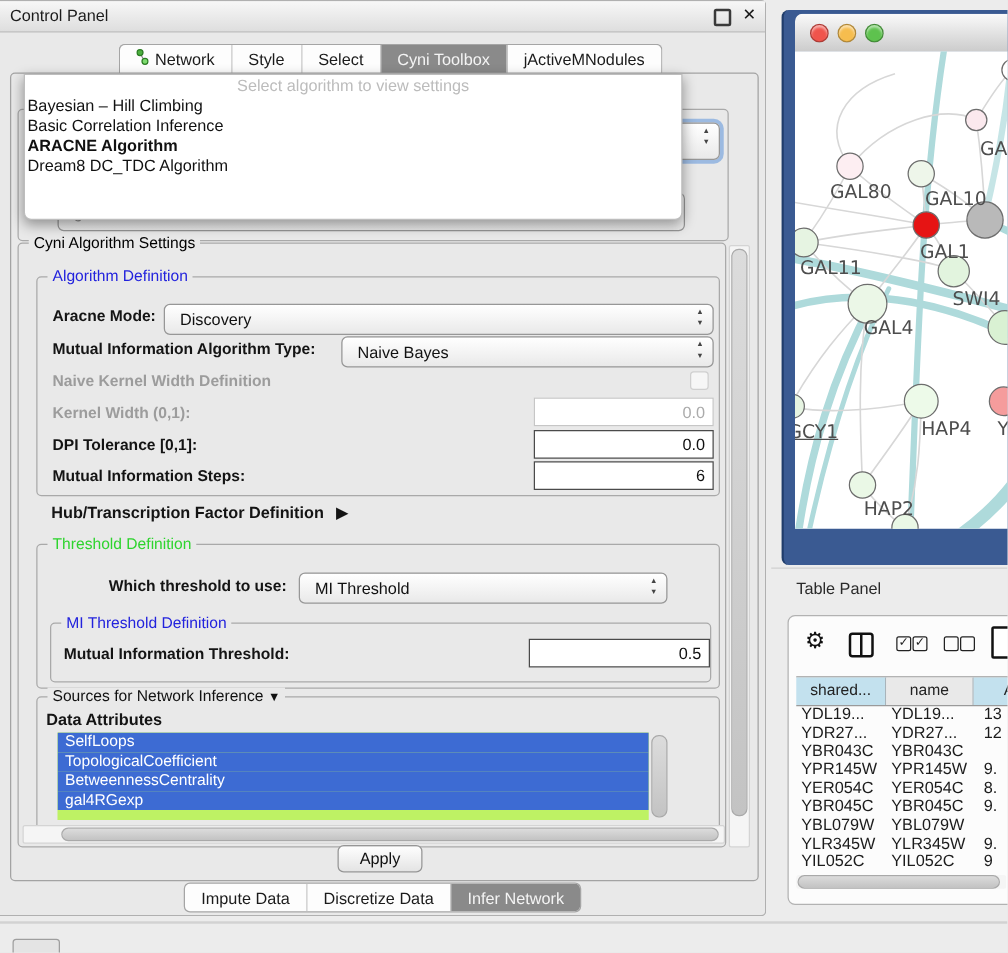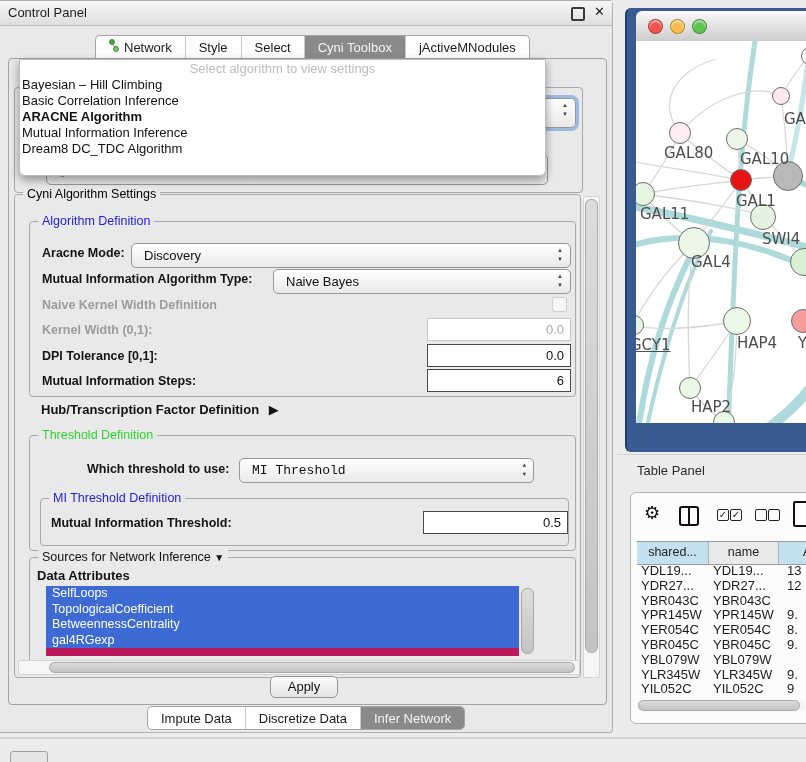--- a/index.html
+++ b/index.html
@@ -49,21 +49,21 @@
   #hidden-combo2 .val{color:#8e8e8e;}
 
   
   #algo-popup{left:10px;top:0;width:525px;height:115px;background:#fff;border:1px solid #bdbdbd;
     border-radius:0 0 6px 6px;box-shadow:0 4px 10px rgba(0,0,0,.38);z-index:30;}
   #algo-ph{width:100%;text-align:center;font-size:13px;color:#bcbcbc;line-height:17px;}
   .algo-item{font-size:13px;line-height:16px;padding-left:2px;color:#111;white-space:nowrap;}
   .algo-item.sel{font-weight:bold;}
 
   
-  #attr-list{position:absolute;background:#be185d;overflow:hidden;}
+  #attr-list{position:absolute;background:#bef264;overflow:hidden;}
   .attr-row{height:15.5px;line-height:15.5px;font-size:12.5px;color:#fff;padding-left:6px;}
 
   
   .sb-track{position:absolute;background:#f5f5f5;border:1px solid #d4d4d4;border-radius:2px;}
   .sb-thumb{position:absolute;background:linear-gradient(#dcdcdc,#c3c3c3);border:1px solid #a9a9a9;border-radius:6px;}
 
   #apply-btn{font-size:13px;text-align:center;line-height:20px;color:#111;
     background:linear-gradient(#fefefe,#e4e4e4);border:1px solid #969696;border-radius:5px;}
 
   #bottom-tabs{left:147px;top:706px;}
@@ -144,21 +144,20 @@
     <div id="hidden-combo2" class="combo" style="left:37px;top:95px;width:500px;height:29px;">
       <div class="val" style="line-height:29px;">gal-filtered.sif default node</div>
     </div>
 
     <div id="algo-popup" class="abs">
       <div id="algo-ph">Select algorithm to view settings</div>
       <div id="algo-items">
           <div class="algo-item">Bayesian – Hill Climbing</div>
           <div class="algo-item">Basic Correlation Inference</div>
           <div class="algo-item sel">ARACNE Algorithm</div>
-          <div class="algo-item">Mutual Information Inference</div>
           <div class="algo-item">Dream8 DC_TDC Algorithm</div>
         </div>
     </div>
 
     <div class="group" style="left:5px;top:135px;width:565px;height:482px;">
       <span class="legend">Cyni Algorithm Settings</span>
 
       <div class="group" style="left:14px;top:26px;width:545px;height:174px;">
         <span class="legend blue">Algorithm Definition</span>
         <div class="lbl" style="left:12px;top:24px;">Aracne Mode:</div>
@@ -182,21 +181,21 @@
       </div>
 
       <div class="lbl" style="left:26px;top:207px;font-size:13px;">
         <span>Hub/Transcription Factor Definition</span>
         <span style="margin-left:6px;">▶</span>
       </div>
 
       <div class="group" style="left:14px;top:240px;width:545px;height:114px;">
         <span class="legend green">Threshold Definition</span>
         <div class="lbl" style="left:57px;top:26px;">Which threshold to use:</div>
-        <div class="combo" style="left:209px;top:22px;width:293px;height:23px;font-family:Liberation Mono, monospace;">
+        <div class="combo" style="left:209px;top:22px;width:293px;height:23px;">
           <div class="val">MI Threshold</div>
           <div class="step">▲<br>▼</div>
         </div>
         <div class="group" style="left:10px;top:62px;width:527px;height:46px;">
           <span class="legend blue">MI Threshold Definition</span>
           <div class="lbl" style="left:10px;top:17px;">Mutual Information Threshold:</div>
           <div class="field" style="left:382px;top:12px;width:137px;height:21px;">0.5</div>
         </div>
       </div>
 

